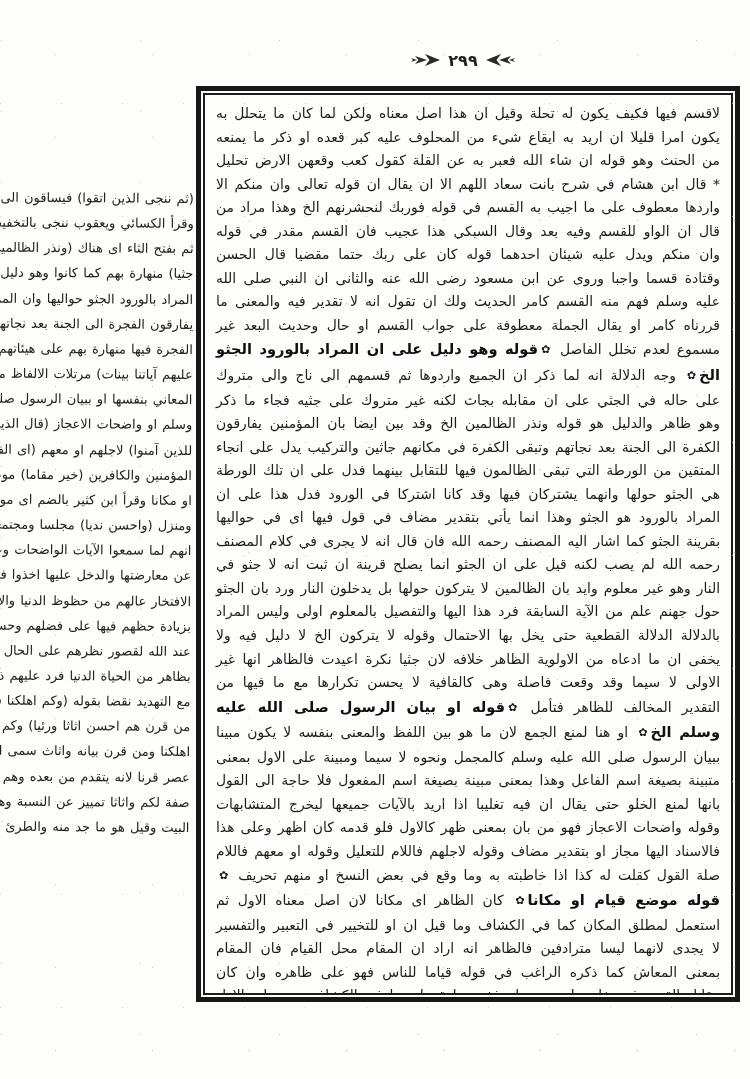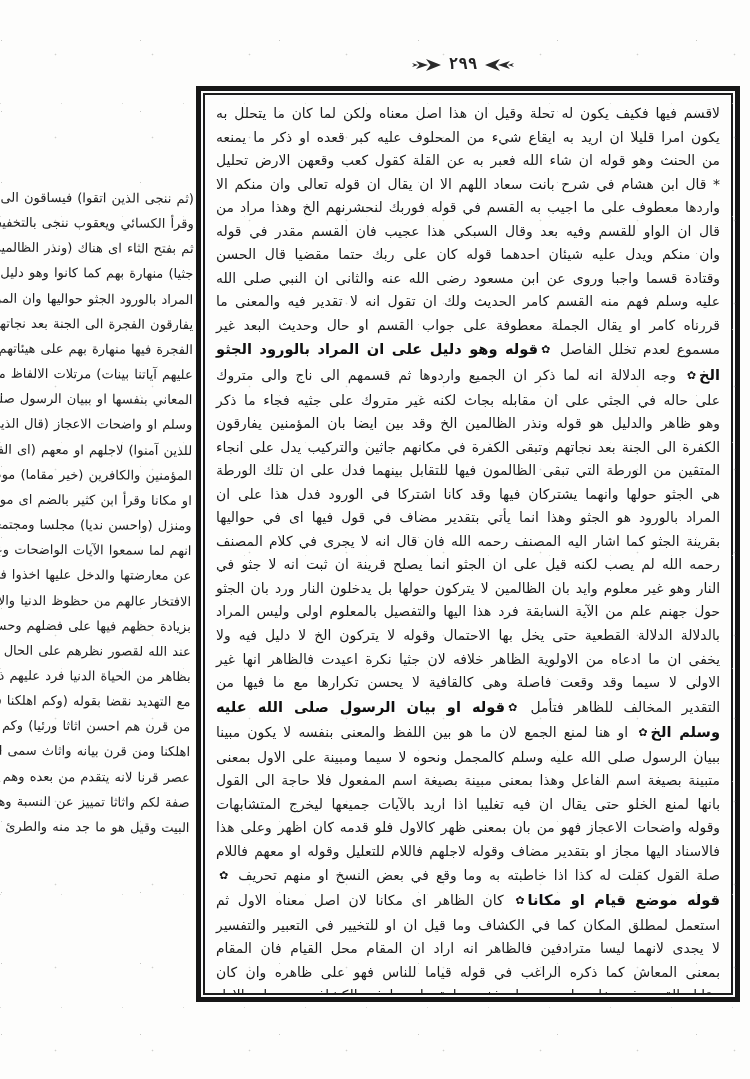--- a/index.html
+++ b/index.html
@@ -33,25 +33,23 @@
     direction: rtl;
   }
   
   .page-number-wrap {
     position: absolute;
     top: 52px;
     left: 398px;
     width: 130px;
     height: 26px;
     display: flex;
-    align-items: center;
     justify-content: center;
     gap: 7px;
     direction: ltr;
-    font-family: Liberation Mono, monospace;
   }
   .page-number {
     font-size: 16px;
     font-weight: bold;
     letter-spacing: 2px;
     color: #222;
     transform: translateY(-1px);
   }
   .orn-wing svg { display: block; }
   

